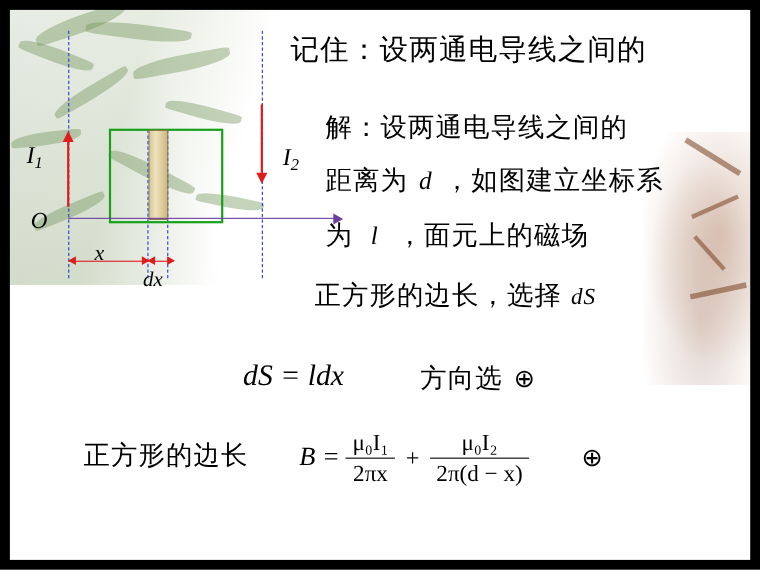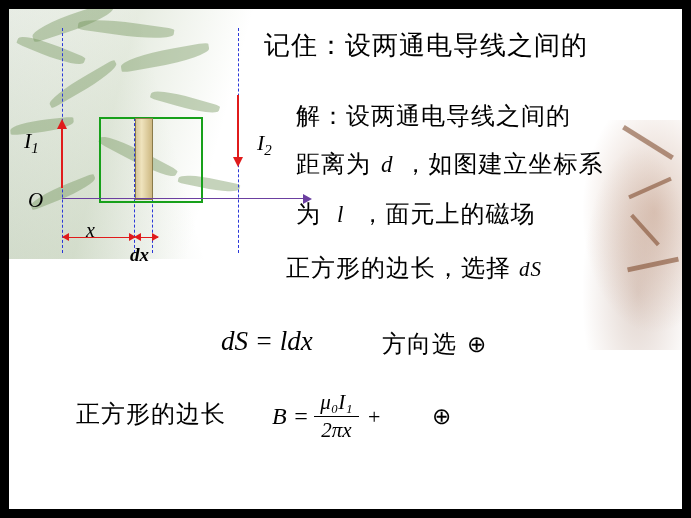--- a/index.html
+++ b/index.html
@@ -137,21 +137,20 @@
     border-right: 7px solid #e01b1b;
     border-top: 4px solid transparent;
     border-bottom: 4px solid transparent;
   }
 
   
   .frac {
     display: inline-block;
     vertical-align: middle;
     text-align: center;
-    font-style: italic;
   }
   .frac .num {
     display: block;
     padding: 0 6px 1px 6px;
     border-bottom: 1.4px solid #000;
     font-size: 21px;
   }
   .frac .den {
     display: block;
     padding: 1px 6px 0 6px;
@@ -214,21 +213,21 @@
     <div class="txt it" style="left:28px;top:188px;font-size:21px;">O</div>
 
     <div class="dim-line" style="left:63px;top:237px;width:72px;"></div>
     <div class="dim-head-r" style="left:129px;top:233px;"></div>
     <div class="dim-head-l" style="left:62px;top:233px;"></div>
     <div class="txt it" style="left:86px;top:219px;font-size:20px;">x</div>
 
     <div class="dim-line" style="left:136px;top:237px;width:22px;"></div>
     <div class="dim-head-r" style="left:152px;top:233px;"></div>
     <div class="dim-head-l" style="left:134px;top:233px;"></div>
-    <div class="txt it" style="left:130px;top:244px;font-size:19px;font-weight:bold;">dx</div>
+    <div class="txt it" style="left:130px;top:244px;font-size:19px;">dx</div>
 
     <div class="txt cn" style="left:264px;top:28px;font-size:26px;">记住：设两通电导线之间的</div>
 
     <div class="txt cn" style="left:296px;top:100px;">解：设两通电导线之间的</div>
 
     <div class="txt cn" style="left:296px;top:148px;">
       <span>距离为</span><span class="it" style="font-size:23px;padding:0 10px;">d</span><span>，如图建立坐标系</span>
     </div>
 
     <div class="txt cn" style="left:296px;top:198px;">
@@ -247,19 +246,23 @@
 
     <div class="txt cn" style="left:76px;top:398px;">正方形的边长</div>
 
     <div class="eqline" style="left:272px;top:390px;font-size:22px;">
       <span class="it" style="font-size:24px;vertical-align:middle;">B =</span>
       <span class="frac">
         <span class="num">μ₀I₁</span>
         <span class="den">2πx</span>
       </span>
       <span style="font-size:22px;vertical-align:middle;padding:0 4px;">+</span>
+      <span class="frac">
+        <span class="num">μ₀I₂</span>
+        <span class="den">2π(d − x)</span>
+      </span>
       <span class="oplus" style="padding-left:42px;vertical-align:middle;">⊕</span>
     </div>
 
   </div>
 
   <div class="frame"></div>
 </div>
 
 </body></html>

